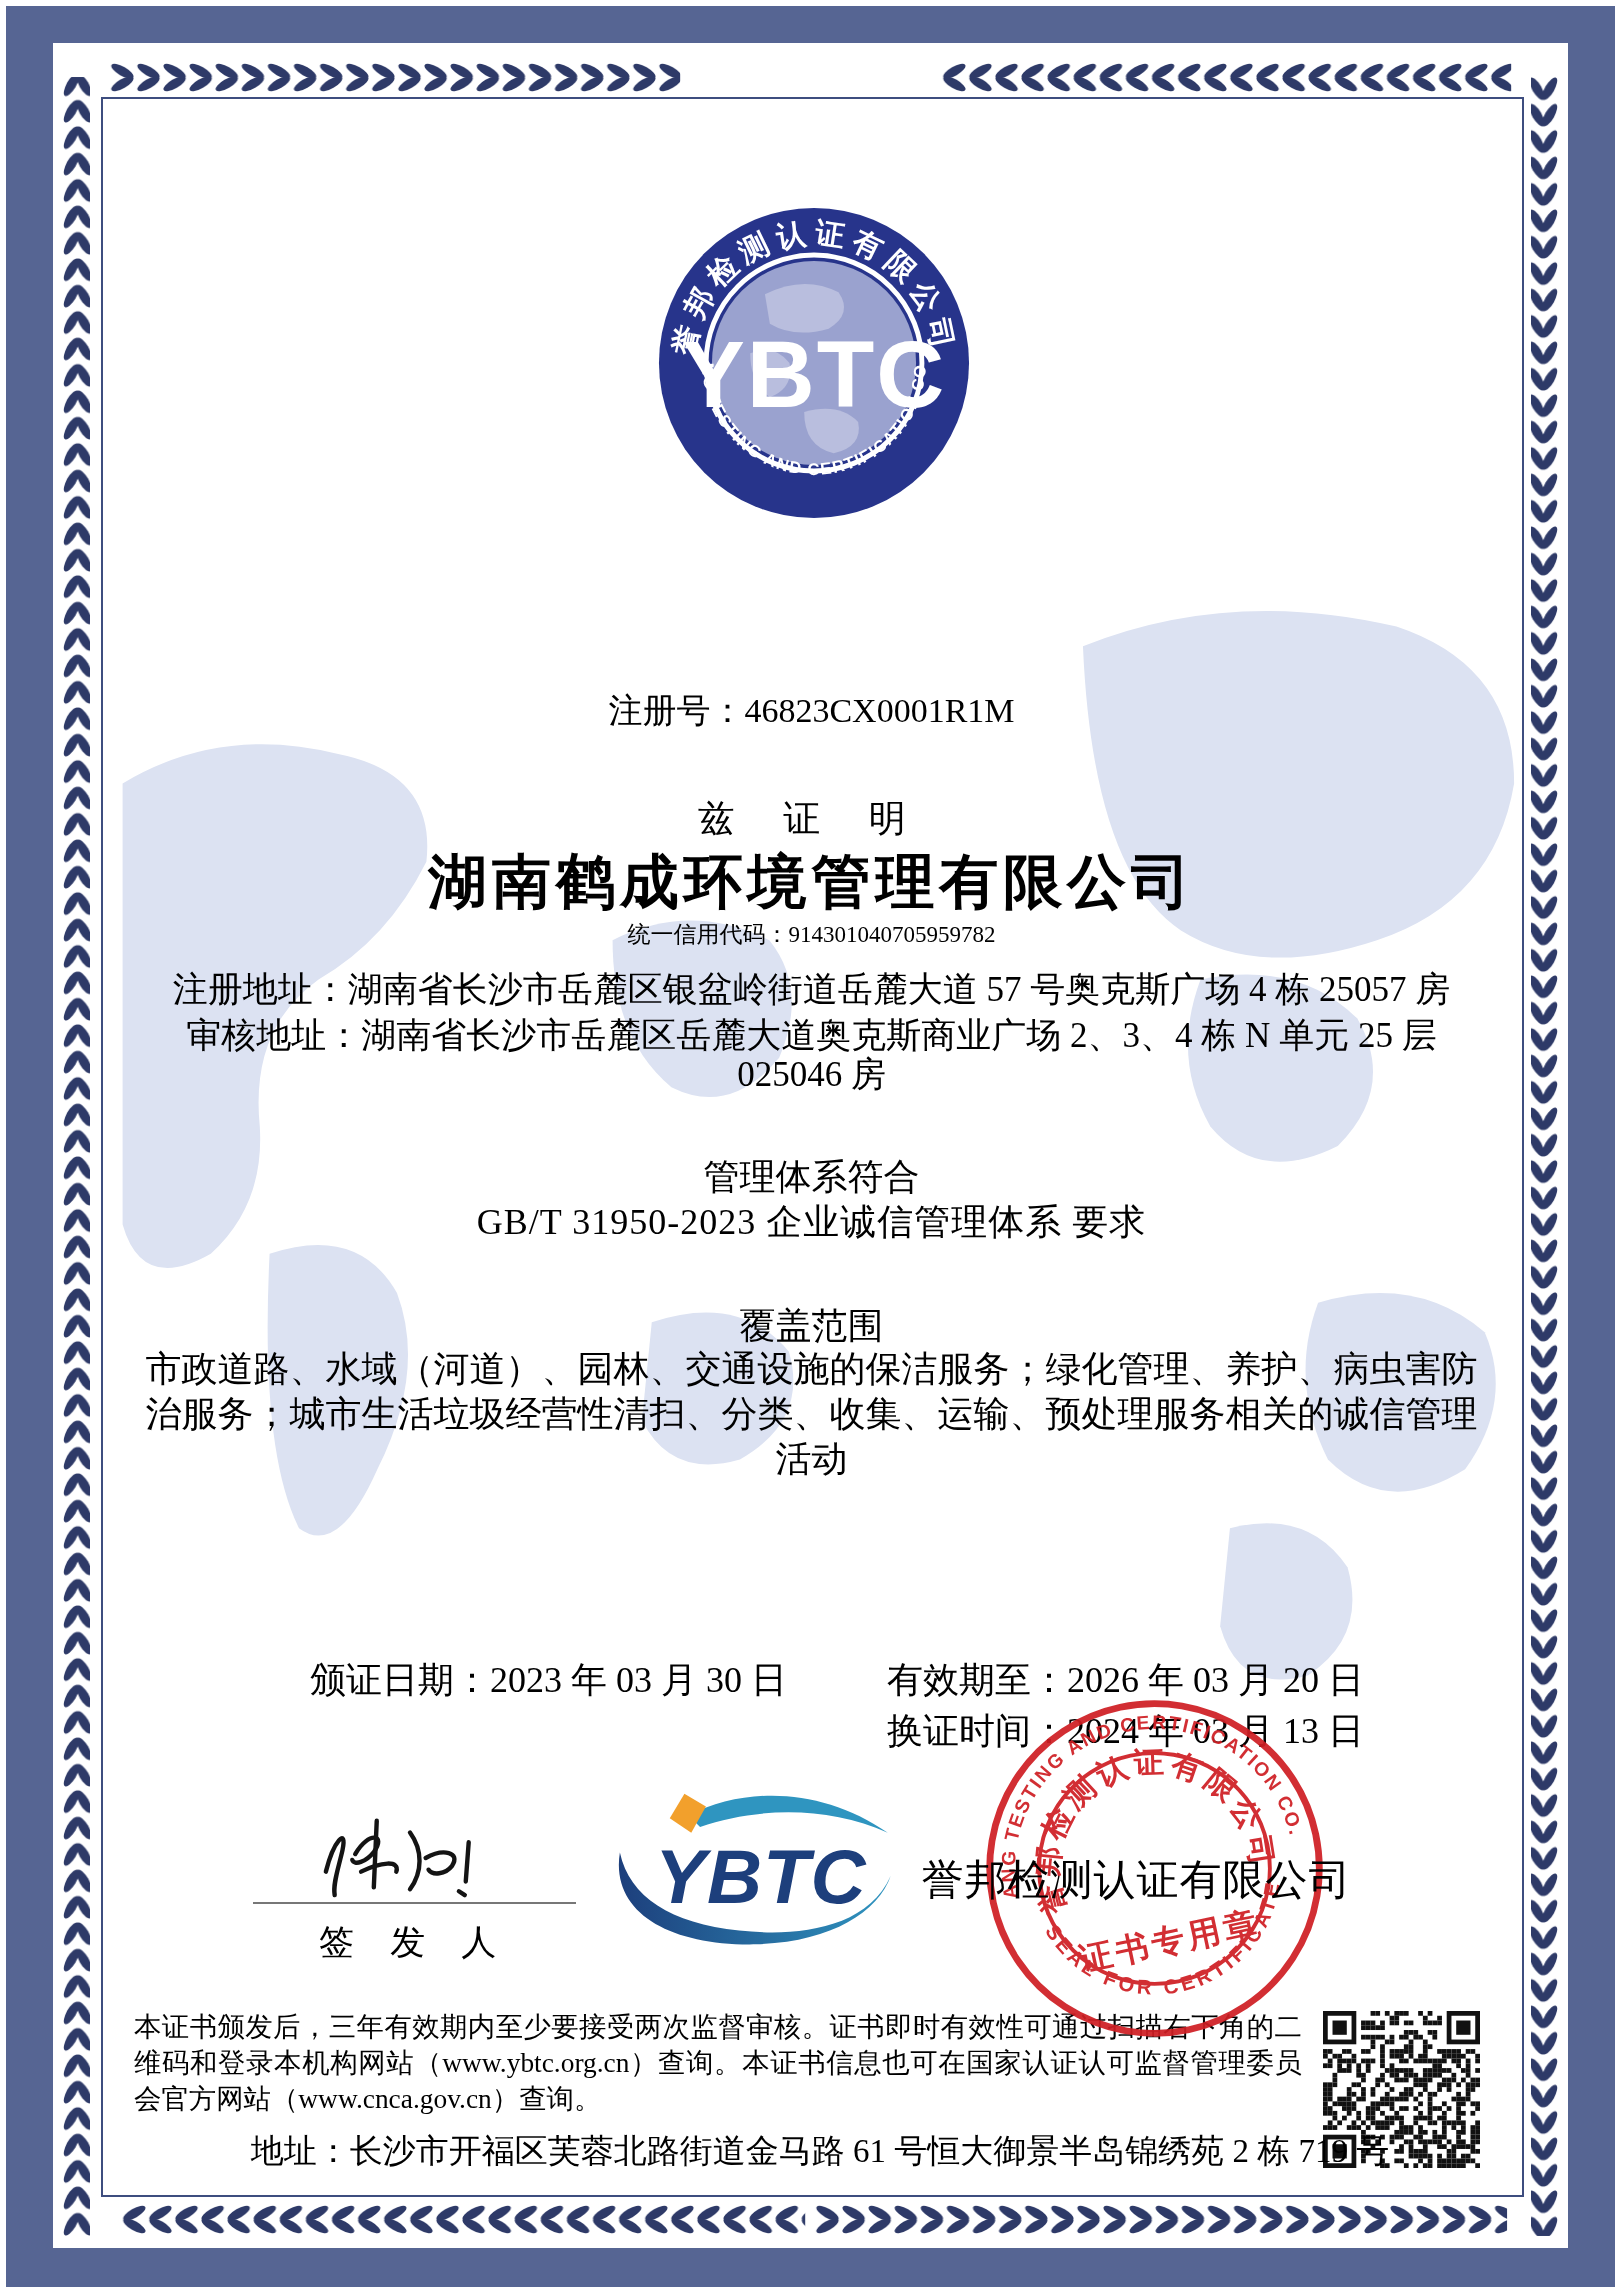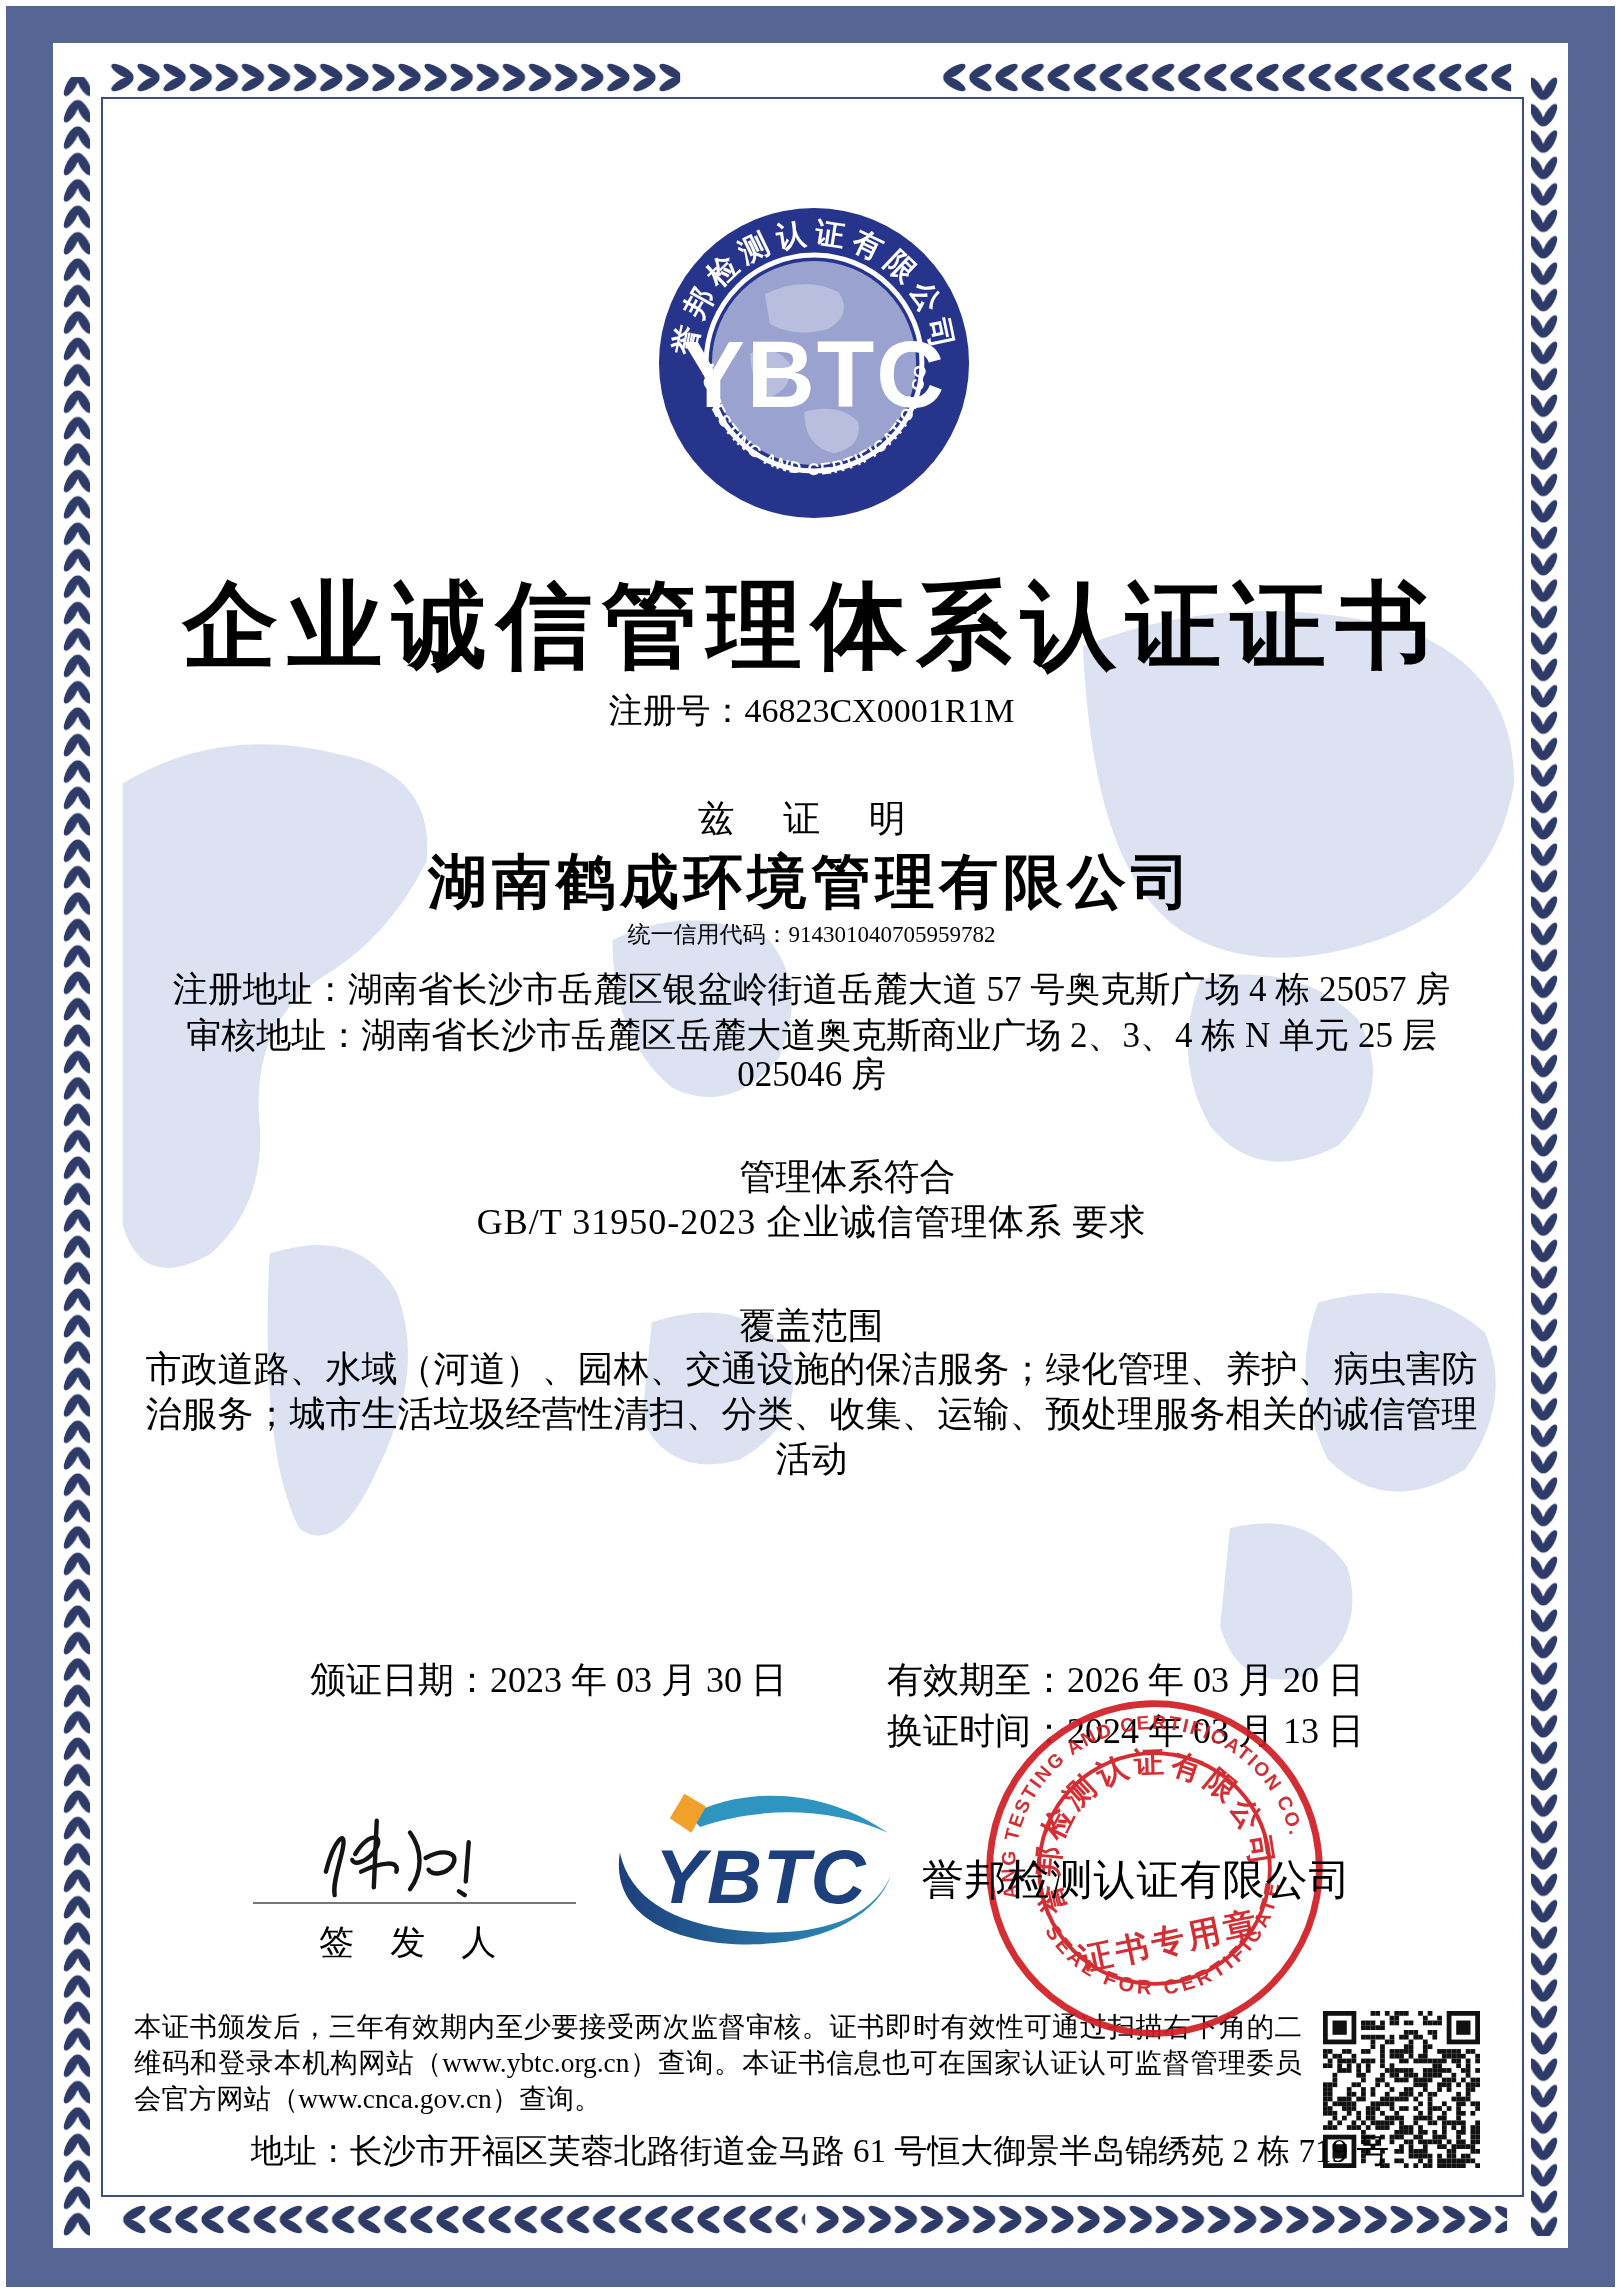--- a/index.html
+++ b/index.html
@@ -22,21 +22,21 @@
   .txt{position:absolute;z-index:2;}
   .center{left:103px;width:1417px;text-align:center;}
   #title{top:563px;font-size:95px;font-weight:bold;letter-spacing:9.8px;}
   #regno{top:688px;font-size:34px;}
   #certify{top:794px;font-size:37px;letter-spacing:19.6px;}
   #company{top:843px;font-size:59px;font-weight:bold;letter-spacing:4.9px;}
   #creditcode{top:919px;font-size:23px;}
   #regaddr{top:966px;font-size:35px;}
   #auditaddr{top:1012px;font-size:35px;}
   #auditaddr2{top:1051px;font-size:35px;}
-  #sysheading{top:1153px;font-size:36px;padding-left:36px;}
+  #sysheading{top:1153px;font-size:36px;}
   #standard{top:1198px;font-size:36px;letter-spacing:1px;font-family:Liberation Serif, serif;}
   #scopeheading{top:1302px;font-size:36px;}
   #scope{top:1347px;left:142px;width:1339px;text-align:center;font-size:36px;line-height:45px;}
   .daterow{position:absolute;z-index:2;font-size:36px;white-space:nowrap;}
   #signerline{position:absolute;left:253px;top:1902px;width:323px;height:2px;background:#777;z-index:2;}
   #signer{position:absolute;left:253px;top:1919px;width:323px;text-align:center;font-size:35px;letter-spacing:13.7px;z-index:2;}
   #issuer{position:absolute;left:916px;top:1852px;width:441px;text-align:center;font-size:42px;letter-spacing:1px;z-index:4;}
   #sealwrap{position:absolute;left:980px;top:1694px;width:349px;height:349px;z-index:3;opacity:.93;}
   #footnote{position:absolute;left:134px;top:2009px;width:1168px;font-size:27.4px;line-height:36px;
             text-align:justify;z-index:2;}
@@ -123,21 +123,20 @@
     <path id="logoBotArc" d="M 46,160 A 114,114 0 0 0 274,160" fill="none"></path>
     <text class="cjk" font-size="30" font-weight="bold" fill="#ffffff" letter-spacing="7">
       <textPath href="#logoTopArc" startOffset="50%" text-anchor="middle">誉邦检测认证有限公司</textPath>
     </text>
     <text font-size="17" font-weight="bold" fill="#ffffff" letter-spacing="1.5">
       <textPath href="#logoBotArc" startOffset="50%" text-anchor="middle">YUBANG TESTING AND CERTIFICATION CO.,LTD.</textPath>
     </text>
     <text x="160" y="205" text-anchor="middle" font-size="96" font-weight="900" fill="#ffffff" letter-spacing="2">YBTC</text>
   </svg>
 
-  <div class="txt center" id="title">企业诚信管理体系认证证书</div>
   <div class="txt center" id="regno">注册号：46823CX0001R1M</div>
   <div class="txt center" id="certify">兹 证 明</div>
   <div class="txt center" id="company">湖南鹤成环境管理有限公司</div>
   <div class="txt center" id="creditcode">统一信用代码：914301040705959782</div>
   <div class="txt center" id="regaddr">注册地址：湖南省长沙市岳麓区银盆岭街道岳麓大道 57 号奥克斯广场 4 栋 25057 房</div>
   <div class="txt center" id="auditaddr">审核地址：湖南省长沙市岳麓区岳麓大道奥克斯商业广场 2、3、4 栋 N 单元 25 层</div>
   <div class="txt center" id="auditaddr2">025046 房</div>
   <div class="txt center" id="sysheading">管理体系符合</div>
   <div class="txt center" id="standard">GB/T 31950-2023 企业诚信管理体系 要求</div>
   <div class="txt center" id="scopeheading">覆盖范围</div>

